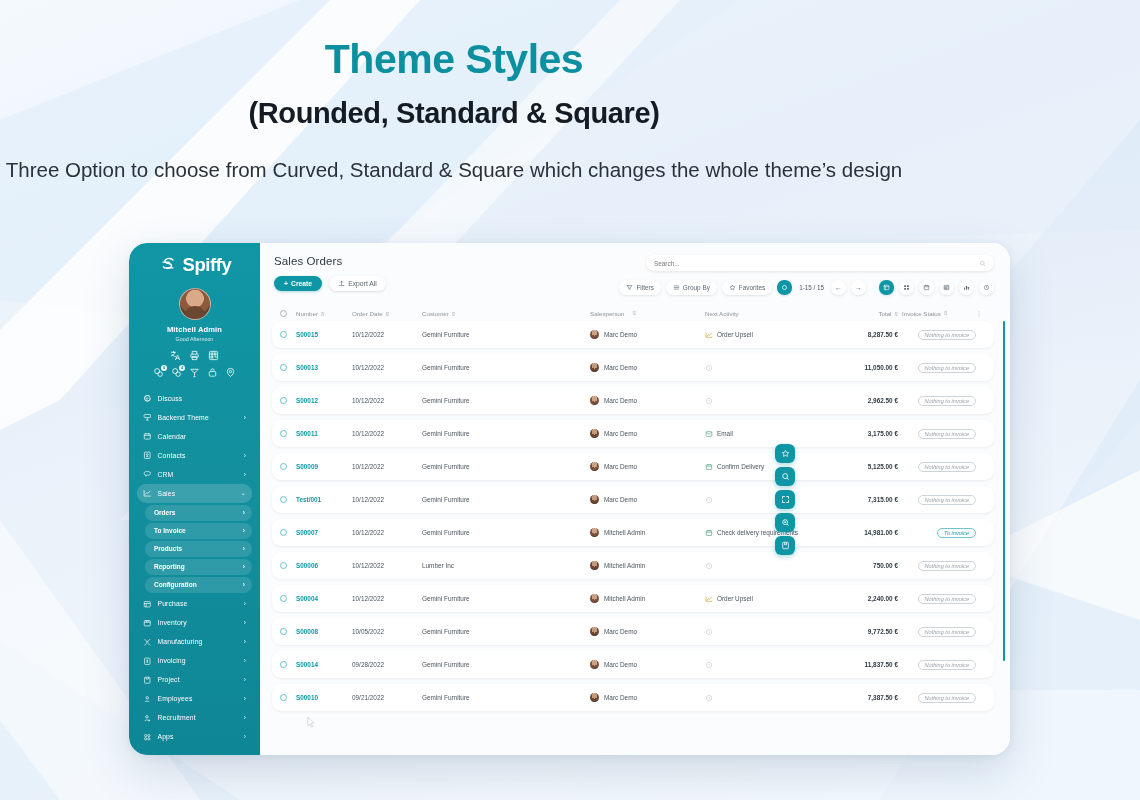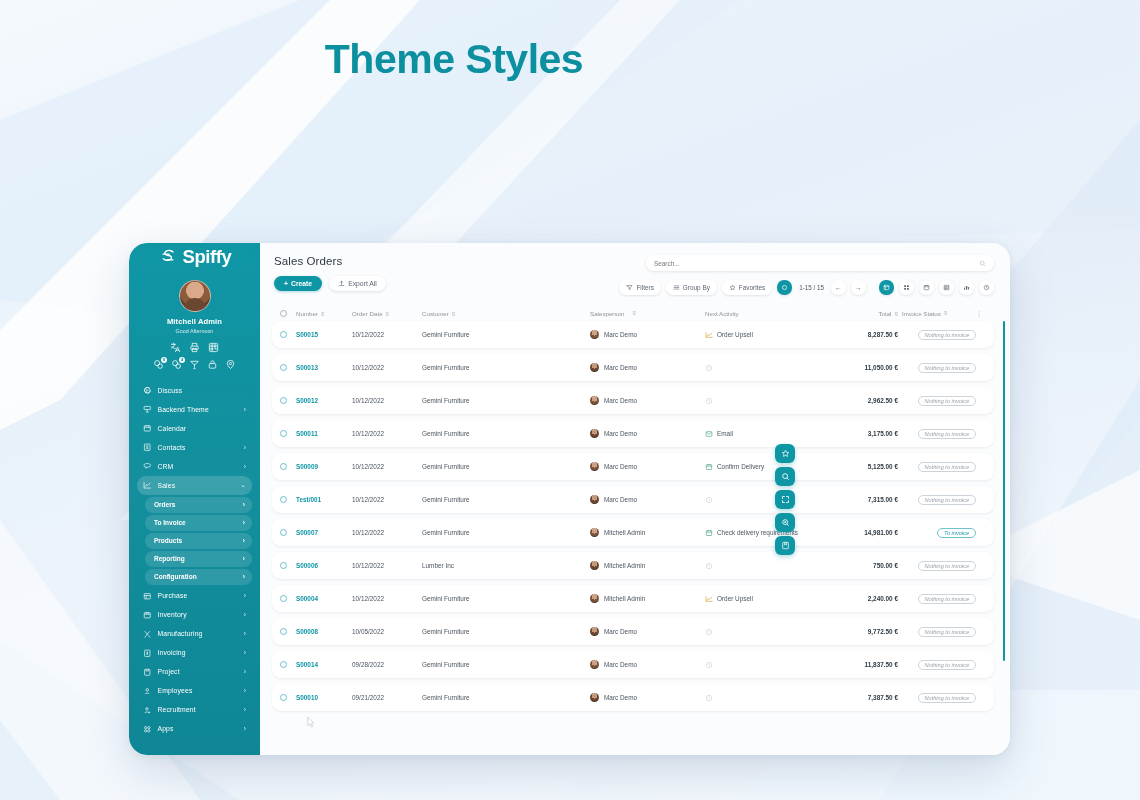--- a/index.html
+++ b/index.html
@@ -33,21 +33,21 @@
     box-shadow: 0 18px 46px rgba(40,80,120,.17), 0 2px 8px rgba(40,80,120,.08);
     overflow: hidden;
     display: flex;
   }
 
   
   .sidebar {
     width: 131px; flex: 0 0 131px; height: 100%;
     background: linear-gradient(180deg,#0f96a5 0%,#138f9d 45%,#0e8695 100%);
     border-radius: 18px 0 0 18px;
-    padding: 0 8px 0 8px;
+    padding: 8px 8px 0 8px;
     color: #fff;
     position: relative;
     overflow: hidden;
   }
   .brand { display: flex; align-items: center; justify-content: center; gap: 5px; margin-top: 3px; }
   .brand-mark { width: 20px; height: 20px; flex: 0 0 20px; }
   .brand-name { font-size: 18.5px; font-weight: bold; letter-spacing: -0.4px; color: #fff; }
 
   .profile { text-align: center; margin-top: 12px; }
   .avatar-lg {
@@ -216,20 +216,22 @@
     <polygon points="0,640 240,800 0,800" fill="#e4eff9" opacity=".7"></polygon>
     <polygon points="0,520 200,800 60,800 0,720" fill="#ffffff" opacity=".5"></polygon>
     <polygon points="820,690 1140,690 1140,800 740,800" fill="#f2f8fd" opacity=".75"></polygon>
   </svg>
 </div>
 
 <div id="page">
 
   <div class="headline">
     <div class="h-main">Theme Styles</div>
+    <div class="h-sub">(Rounded, Standard &amp; Square)</div>
+    <div class="h-desc">Three Option to choose from Curved, Standard &amp; Square which changes the whole theme’s design</div>
   </div>
 
   <div class="app-window">
 
     <div class="sidebar">
 
       <div class="brand">
         <span class="brand-mark">
           <svg viewBox="0 0 24 24" fill="none" stroke="#ffffff" stroke-width="1.6" stroke-linecap="round">
             <path d="M18 6c-2-2.2-6-2.4-8.4-.8C7.4 6.6 7.8 9 10.4 9.6l3.6.9c2.6.6 3 3 .8 4.4-2.4 1.6-6.4 1.4-8.4-.8"></path>

